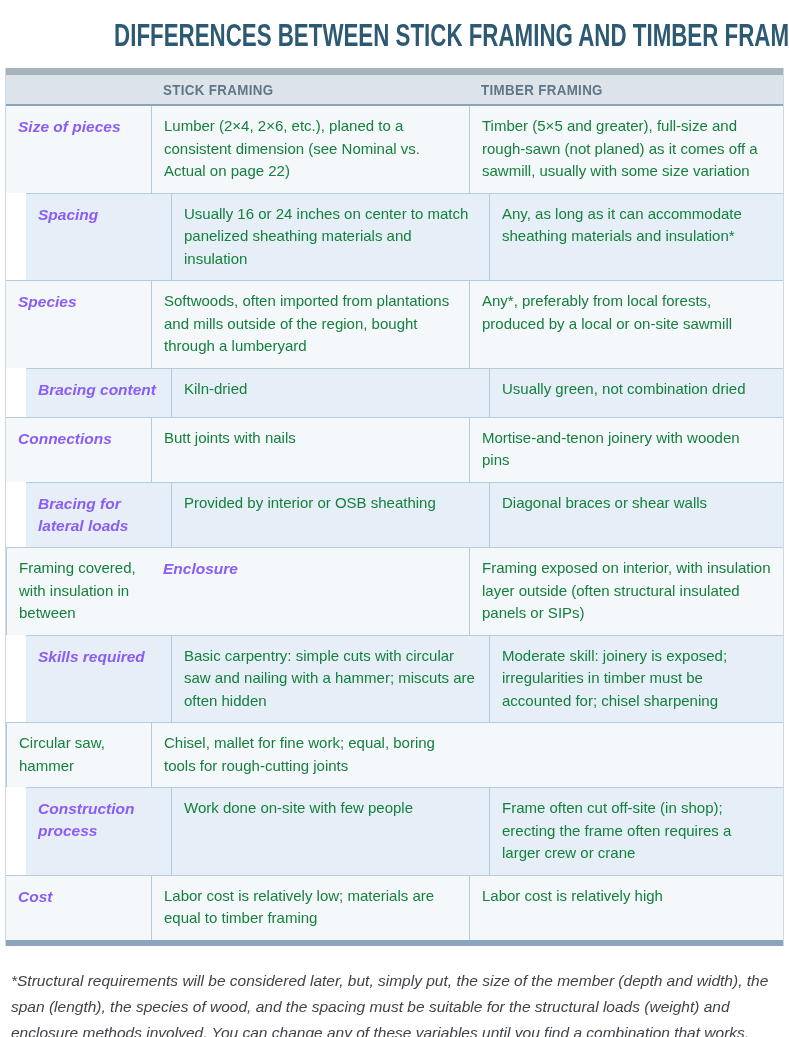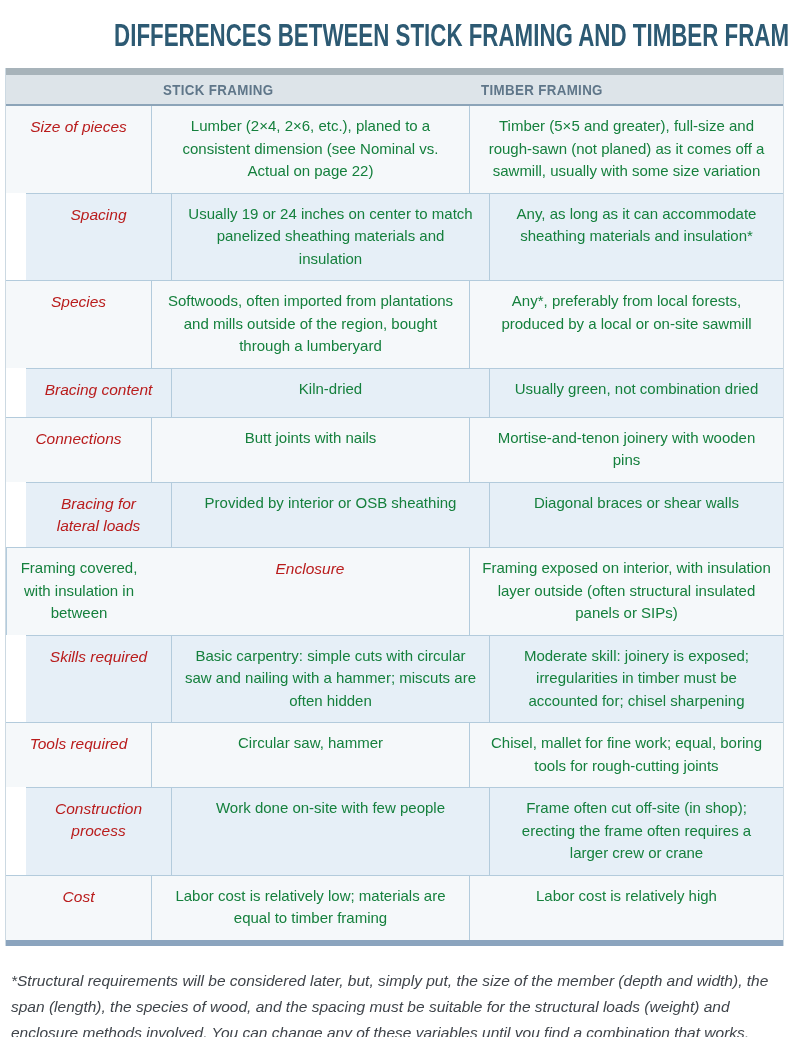--- a/index.html
+++ b/index.html
@@ -23,21 +23,20 @@
     white-space: nowrap;
     transform: scaleX(0.72);
     transform-origin: 50% 50%;
     margin: 4px 0 14px 0;
   }
 
   
   .table-wrap {
     border-left: 1px solid #ccd9e2;
     border-right: 1px solid #ccd9e2;
-    text-align: center;
   }
   .top-bar { height: 7px; background: #a7b3ba; }
   .bottom-bar { height: 6px; background: #8ba4be; }
 
   .thead {
     display: grid;
     grid-template-columns: 145px 318px 1fr;
     background: #dde4e9;
     border-bottom: 2px solid #8ca4b8;
   }
@@ -68,25 +67,25 @@
   .tr.shaded { background: #e6eff7; margin-left: 20px; }
 
   .td {
     padding: 9px 12px 10px 12px;
     font-size: 15px;
     line-height: 22.5px;
     min-height: 48px;
   }
   .td.col-stick, .td.col-timber { border-left: 1px solid #b3cbdc; }
   .row-label {
-    font-weight: normal;
+    font-weight: bold;
     font-style: italic;
     font-size: 15.5px;
     line-height: 22px;
-    color: #b91c1c;
+    color: #8b5cf6;
     display: inline-block;
     padding-top: 1px;
   }
   .cell-text { color: #15803d; display: inline-block; }
 
   
   .footnote {
     margin-top: 22px;
     padding: 0 6px;
     font-style: italic;
@@ -127,21 +126,21 @@
     <div class="td col-timber">
       <span class="cell-text">Timber (5×5 and greater), full-size and rough-sawn (not planed) as it comes off a sawmill, usually with some size variation</span>
     </div>
   </div>
 
   <div class="tr shaded">
     <div class="td col-label">
       <span class="row-label">Spacing</span>
     </div>
     <div class="td col-stick">
-      <span class="cell-text">Usually 19 or 24 inches on center to match panelized sheathing materials and insulation</span>
+      <span class="cell-text">Usually 16 or 24 inches on center to match panelized sheathing materials and insulation</span>
     </div>
     <div class="td col-timber">
       <span class="cell-text">Any, as long as it can accommodate sheathing materials and insulation*</span>
     </div>
   </div>
 
   <div class="tr">
     <div class="td col-label">
       <span class="row-label">Species</span>
     </div>
@@ -207,23 +206,20 @@
     </div>
     <div class="td col-stick">
       <span class="cell-text">Basic carpentry: simple cuts with circular saw and nailing with a hammer; miscuts are often hidden</span>
     </div>
     <div class="td col-timber">
       <span class="cell-text">Moderate skill: joinery is exposed; irregularities in timber must be accounted for; chisel sharpening</span>
     </div>
   </div>
 
   <div class="tr">
-    <div class="td col-label">
-      <span class="row-label">Tools required</span>
-    </div>
     <div class="td col-stick">
       <span class="cell-text">Circular saw, hammer</span>
     </div>
     <div class="td col-timber">
       <span class="cell-text">Chisel, mallet for fine work; equal, boring tools for rough-cutting joints</span>
     </div>
   </div>
 
   <div class="tr shaded">
     <div class="td col-label">

